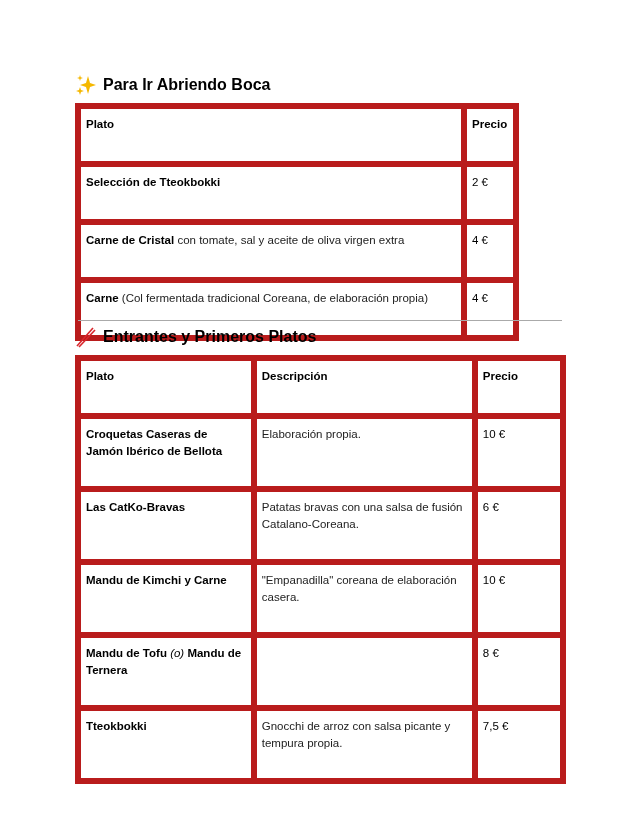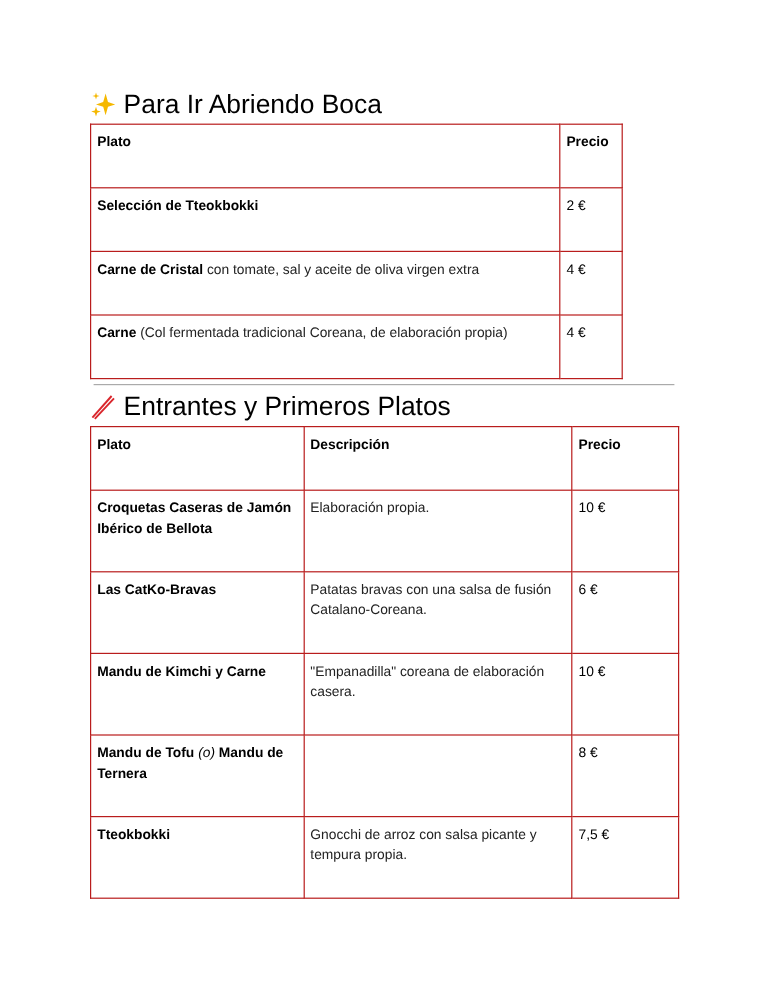--- a/index.html
+++ b/index.html
@@ -1,21 +1,21 @@
 <!DOCTYPE html>
 <html><head>
   <meta charset="utf-8">
   <style>
     html, body { margin: 0; padding: 0; background: #ffffff; }
     body { width: 640px; height: 828px; position: relative; overflow: hidden;
       font-family: "Liberation Sans", sans-serif; color: #000; }
-    .heading { position: absolute; left: 75px; font-size: 22px; font-weight: normal; display: flex; align-items: center; gap: 6px; }
+    .heading { position: absolute; left: 75px; font-size: 16px; font-weight: bold; display: flex; align-items: center; gap: 6px; }
     .heading .emoji { font-size: 18px; display: inline-block; width: 22px; height: 22px; }
     table { position: absolute; border-collapse: collapse; font-size: 11.5px; }
-    td { border: 1px solid #b91c1c; vertical-align: top; padding: 7px 5px 0 5px; line-height: 17px; }
+    td { border: 6px solid #b91c1c; vertical-align: top; padding: 7px 5px 0 5px; line-height: 17px; }
     .t1 { left: 75px; top: 103px; width: 444px; }
     .t1 td { height: 45px; }
     .t2 { left: 75px; top: 355px; width: 491px; }
     .t2 tr.hdr td { height: 45px; }
     .t2 tr.row td { height: 60px; }
     .bold { font-weight: bold; }
     .hr { position: absolute; left: 78px; top: 320px; width: 484px; height: 1px; background: #aaaaaa; }
     .desc { color: #222; }
   </style>
 </head>

